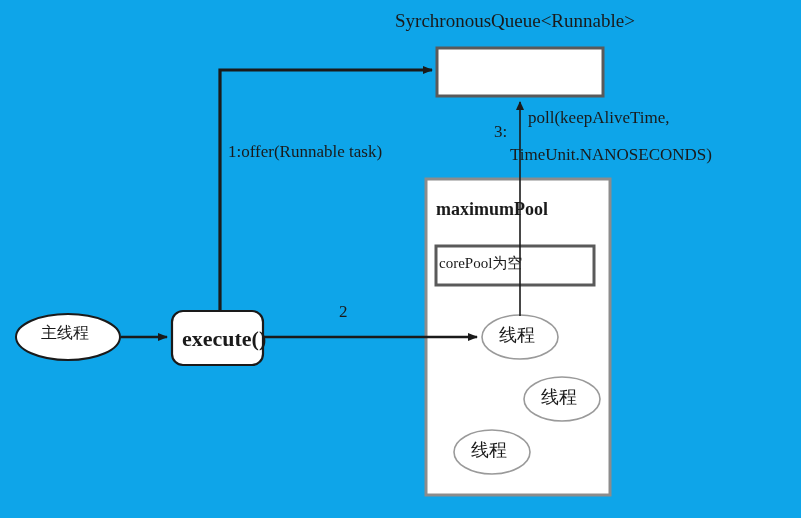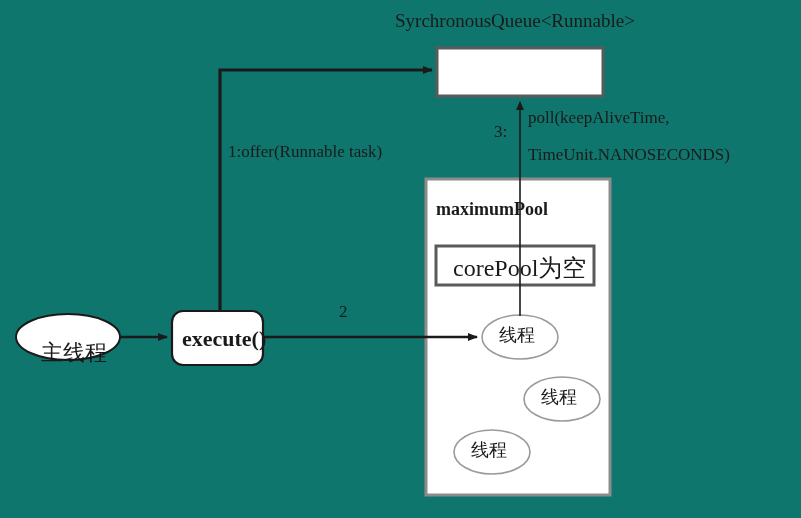--- a/index.html
+++ b/index.html
@@ -4,21 +4,21 @@
 <style>
   html, body {
     margin: 0;
     padding: 0;
     background: #ffffff;
   }
   #canvas {
     position: relative;
     width: 801px;
     height: 518px;
-    background: #0f766e;
+    background: #0ea5e9;
     font-family: "Liberation Serif", "DejaVu Serif", serif;
     overflow: hidden;
   }
   #svg-layer {
     position: absolute;
     left: 0;
     top: 0;
     width: 801px;
     height: 518px;
   }
@@ -43,44 +43,44 @@
     top: 122px;
     font-size: 17px;
   }
   .poll-line1 {
     left: 528px;
     top: 108px;
     font-size: 17px;
     text-align: right;
   }
   .poll-line2 {
-    left: 528px;
+    left: 510px;
     top: 145px;
     font-size: 17px;
   }
   .max-pool-label {
     left: 436px;
     top: 199px;
     font-size: 18px;
     font-weight: bold;
   }
   .core-pool-label {
-    left: 453px;
+    left: 439px;
     top: 255px;
-    font-size: 24px;
+    font-size: 15px;
   }
   .step2-label {
     left: 339px;
     top: 302px;
     font-size: 17px;
   }
   .main-thread-label {
     left: 41px;
-    top: 340px;
-    font-size: 22px;
+    top: 324px;
+    font-size: 16px;
   }
   .execute-label {
     left: 182px;
     top: 326px;
     font-size: 22px;
     font-weight: bold;
   }
   .thread1-label {
     left: 499px;
     top: 325px;

